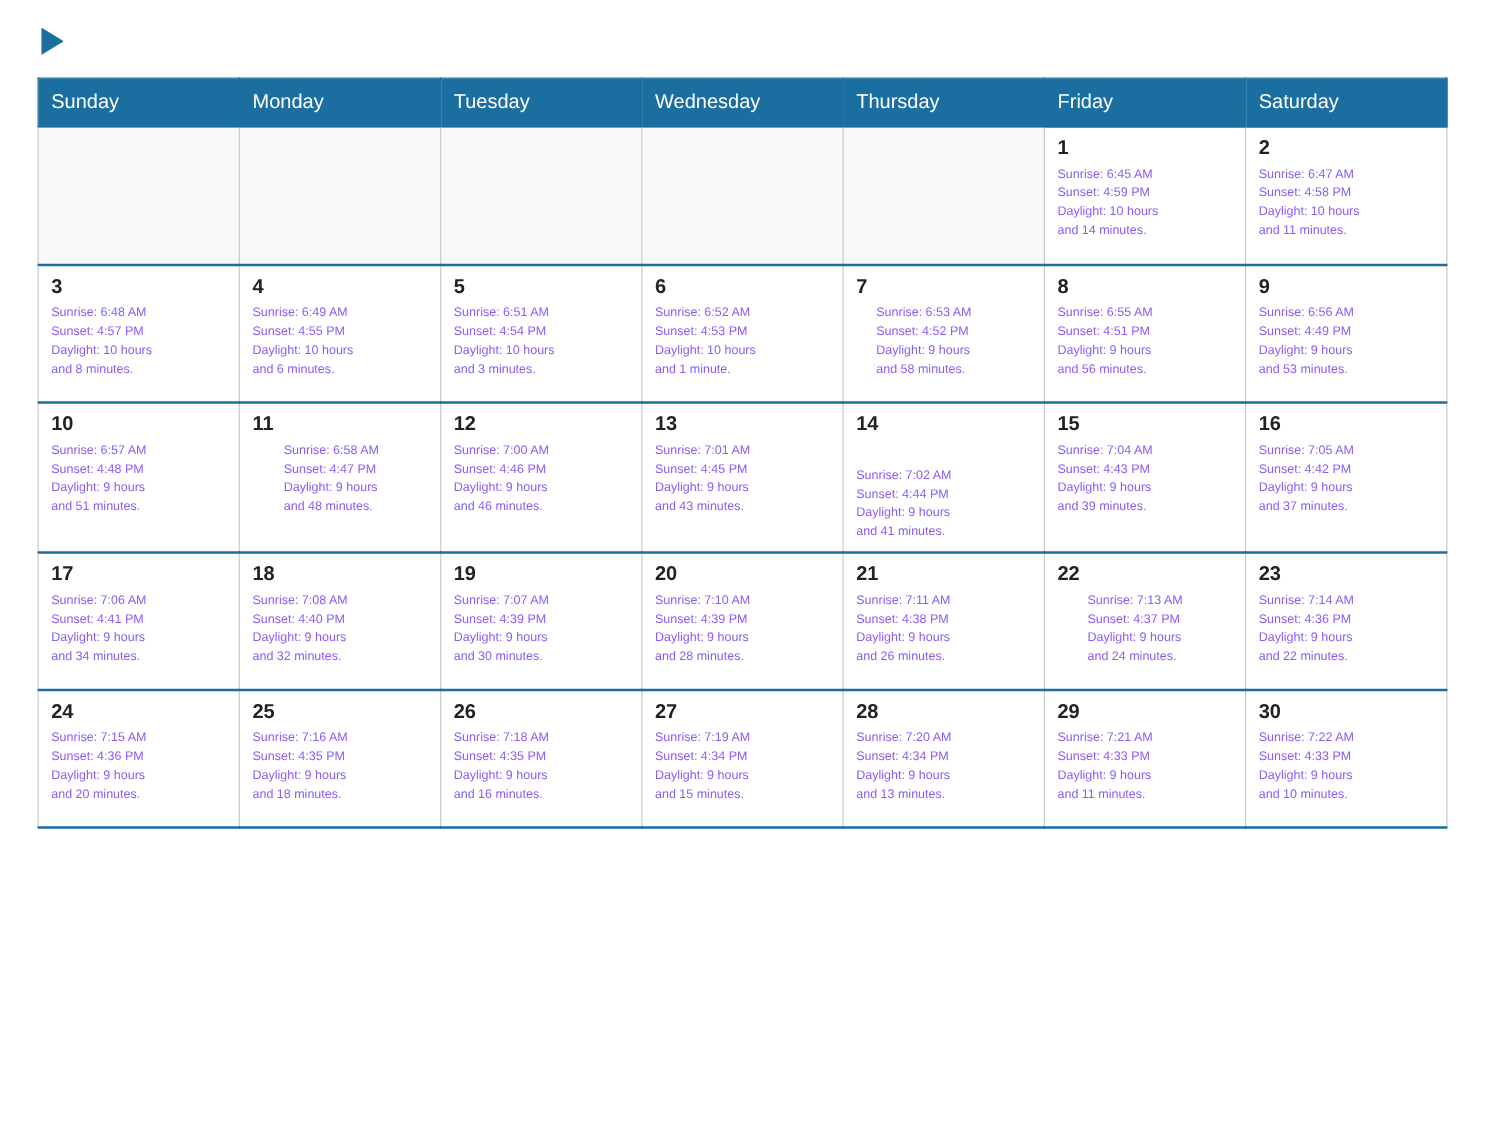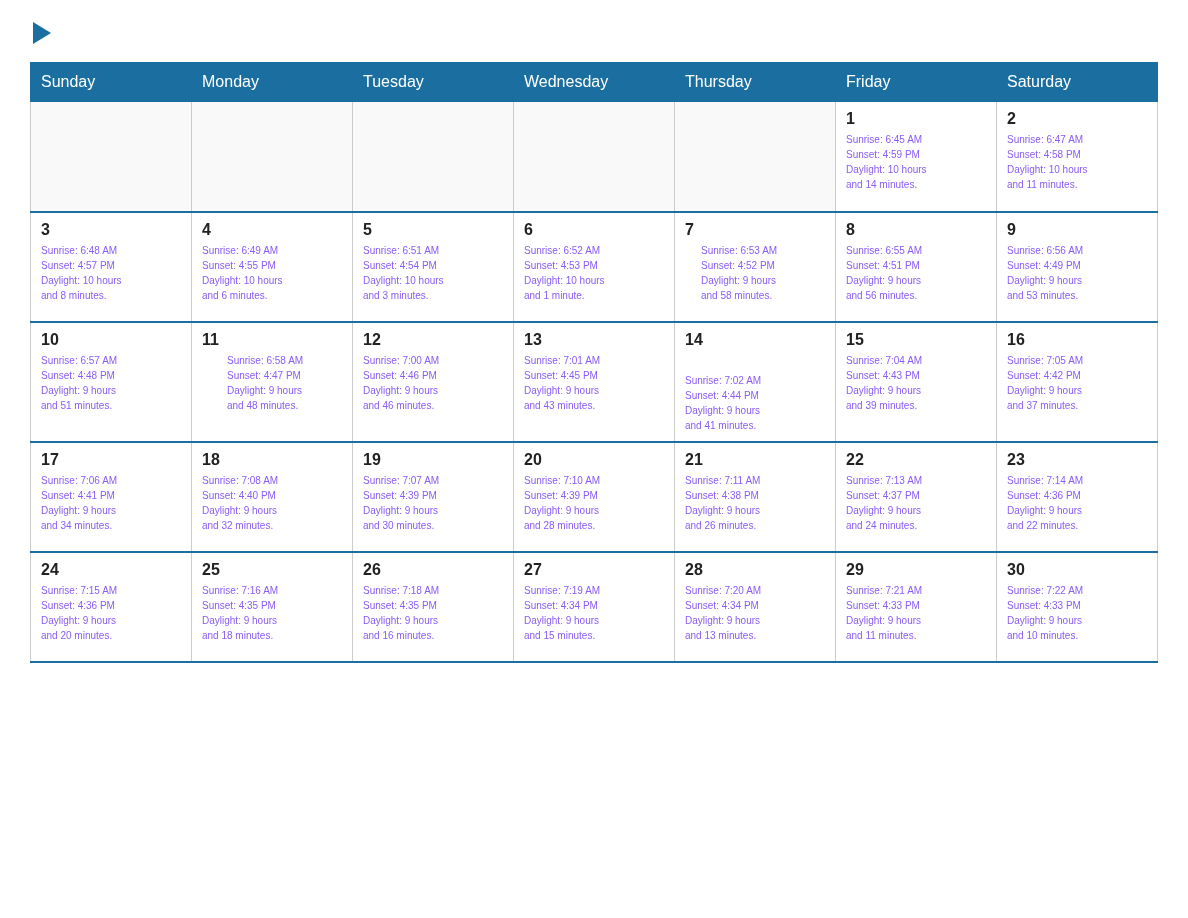--- a/index.html
+++ b/index.html
@@ -286,21 +286,21 @@
         </td>
         <td>
           <span class="day-num">21</span>
           <div class="day-info" style="white-space: pre-line;">Sunrise: 7:11 AM
 Sunset: 4:38 PM
 Daylight: 9 hours
 and 26 minutes.</div>
         </td>
         <td>
           <span class="day-num">22</span>
-          <div class="day-info" style="white-space: pre-line;">Sunrise: 7:13 AM
+          <div class="day-info" style="white-space: pre-line; margin-left: 24px;">Sunrise: 7:13 AM
 Sunset: 4:37 PM
 Daylight: 9 hours
 and 24 minutes.</div>
         </td>
         <td>
           <span class="day-num">23</span>
           <div class="day-info" style="white-space: pre-line;">Sunrise: 7:14 AM
 Sunset: 4:36 PM
 Daylight: 9 hours
 and 22 minutes.</div>

